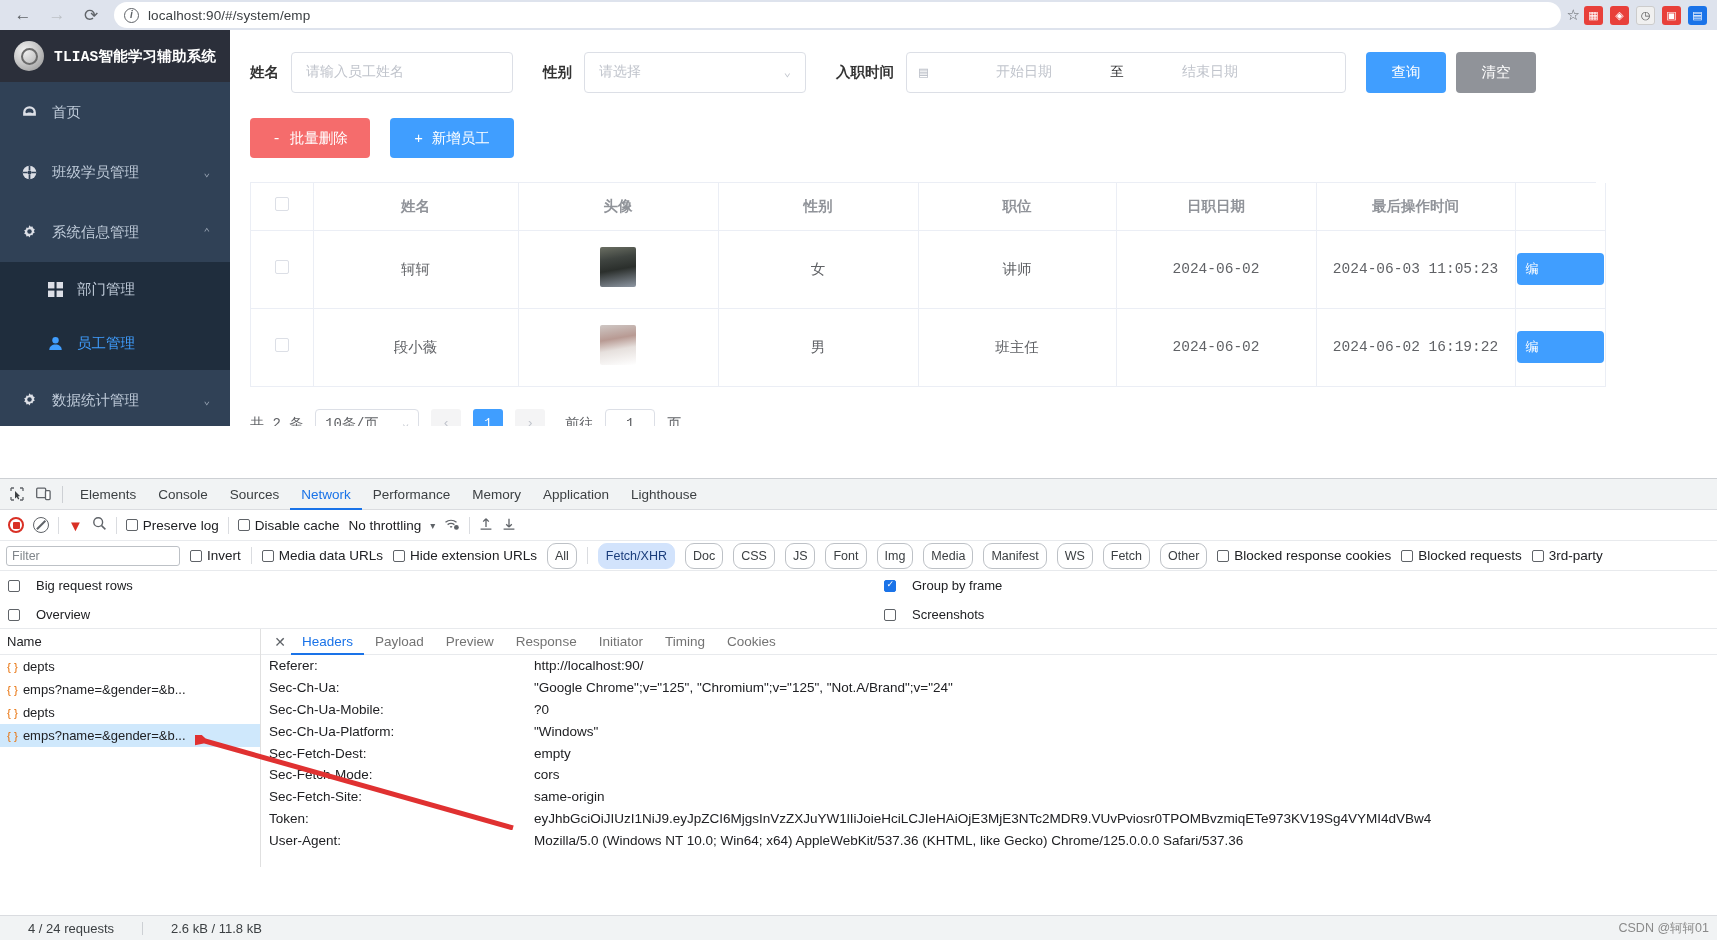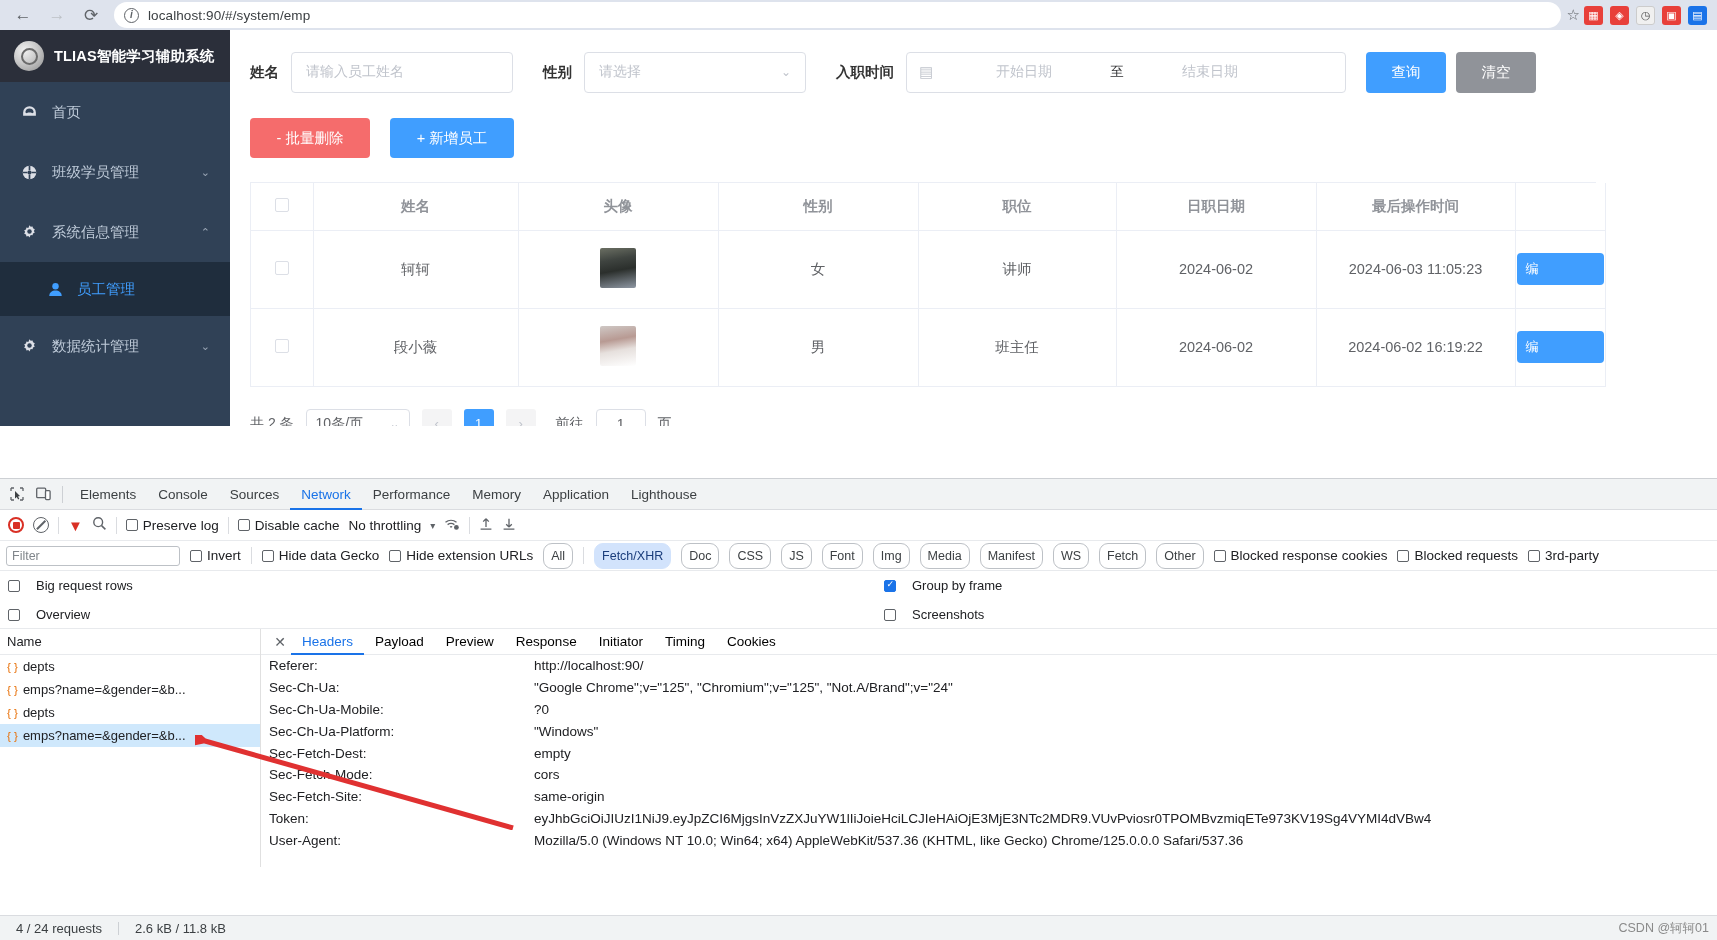--- a/index.html
+++ b/index.html
@@ -27,21 +27,21 @@
     font-size:10px;line-height:12px;text-align:center;color:#5f6368;flex:0 0 auto;font-style:italic;font-weight:bold;}
   .url-text{ color:#3c4043; letter-spacing:.1px;}
   .star-icon{ color:#5f6368; font-size:15px; margin-right:4px;}
   .ext-icons{ display:flex; align-items:center; gap:7px; padding-right:4px;}
   .ext{ width:19px;height:19px;border-radius:3px;display:flex;align-items:center;justify-content:center;
         font-size:11px;color:#fff;}
   .ext.e1{background:#e8403a} .ext.e2{background:#e8403a} .ext.e3{background:#f0f0f0;color:#555;border:1px solid #ccc}
   .ext.e4{background:#e8403a} .ext.e5{background:#1a73e8}
 
   
-  .app{ position:relative; height:396px; display:flex; background:#fff; }
+  .app{ position:relative; height:396px; display:flex; background:#fff;font-family:Liberation Mono, monospace; }
 
   .sidebar{ width:230px; background:#304156; color:#bfcbd9; flex:0 0 auto; }
   .brand{ height:52px; background:#2b2f3a; display:flex; align-items:center; gap:10px; padding-left:14px;}
   .brand-logo{ width:30px;height:30px;border-radius:50%;
     background:radial-gradient(circle at 35% 32%, #f2f2f2 0%, #c9c9c9 45%, #8e8e8e 100%);
     display:flex;align-items:center;justify-content:center;position:relative;flex:0 0 auto;}
   .brand-logo:after{content:"";position:absolute;width:13px;height:13px;border-radius:50%;
     border:2px solid #6b6b6b;}
   .brand-title{ color:#fff; font-weight:bold; font-size:14.5px; letter-spacing:.2px;}
   .menu-item{ height:60px; display:flex; align-items:center; padding:0 20px; font-size:14.5px; gap:14px; cursor:pointer;}
@@ -139,30 +139,30 @@
   .req-list{ width:261px; border-right:1px solid #e0e0e0; }
   .req-head{ height:26px; border-bottom:1px solid #e8eaed; display:flex; align-items:center;
              padding-left:7px; font-size:13px;}
   .req-row{ height:23px; display:flex; align-items:center; gap:5px; padding-left:7px; font-size:13px;
             white-space:nowrap; overflow:hidden;}
   .req-row.sel{ background:#cfe8fc; }
   .json-ico{ color:#e8710a; font-size:11.5px; }
 
   .det{ flex:1; }
   .det-tabs{ height:26px; display:flex; align-items:center; gap:0; border-bottom:1px solid #e8eaed; padding-left:8px;}
-  .det-tab{ padding:0 11px; height:26px; line-height:26px; font-size:13.5px; color:#000000;}
+  .det-tab{ padding:0 11px; height:26px; line-height:26px; font-size:13.5px; color:#737373;}
   .det-tab.active{ color:#1a73e8; box-shadow: inset 0 -2px 0 #1a73e8;}
   .close-x{ width:22px; text-align:center; color:#5f6368; font-size:14px;}
   .hdr-row{ height:21.8px; display:flex; align-items:center; font-size:13.5px; padding-left:8px;}
   .hdr-name{ width:265px; color:#202124;}
   .hdr-val{ color:#202124; white-space:nowrap; overflow:hidden;}
 
   .dt-status{ position:absolute; bottom:0; left:0; width:1717px; height:25px; background:#f1f3f4;
               border-top:1px solid #dadce0; display:flex; align-items:center; gap:0; font-size:13px; color:#3c4043;}
-  .st-cell{ padding:0 16px; }
+  .st-cell{ padding:0 28px; }
   .st-sep{ width:1px;height:13px;background:#cdd0d4;}
 
   
   .arrow-anno{ position:absolute; left:195px; top:735px; width:320px; height:95px; pointer-events:none; }
 
   .watermark{ position:absolute; right:8px; bottom:3px; font-size:12.5px; color:#8a8a8a;}
 </style>
 </head>
 <body>
 
@@ -220,20 +220,31 @@
         <svg width="17" height="17" viewBox="0 0 16 16">
             <path fill="#dcdfe6" d="M8 1.2l1.1 1.5 1.8-.4.4 1.8 1.7.8-.9 1.6.9 1.6-1.7.8-.4 1.8-1.8-.4L8 12.8 6.9 11.3l-1.8.4-.4-1.8-1.7-.8.9-1.6-.9-1.6 1.7-.8.4-1.8 1.8.4z"></path>
             <circle cx="8" cy="7" r="2.1" fill="#304156"></circle>
           </svg>
       </span>
       <span>系统信息管理</span>
       <span class="arrow">⌃</span>
     </div>
 
     <div class="submenu">
+      <div class="sub-item">
+        <span class="mi-icon">
+          <svg width="15" height="15" viewBox="0 0 14 14">
+              <rect x="0" y="0" width="6" height="6" fill="#dcdfe6"></rect>
+              <rect x="8" y="0" width="6" height="6" fill="#dcdfe6"></rect>
+              <rect x="0" y="8" width="6" height="6" fill="#dcdfe6"></rect>
+              <rect x="8" y="8" width="6" height="6" fill="#dcdfe6"></rect>
+            </svg>
+        </span>
+        <span>部门管理</span>
+      </div>
       <div class="sub-item active">
         <span class="mi-icon">
           <svg width="15" height="15" viewBox="0 0 14 14">
               <circle cx="7" cy="4" r="3" fill="#409eff"></circle>
               <path d="M1.2 13c0-3.2 2.6-5 5.8-5s5.8 1.8 5.8 5z" fill="#409eff"></path>
             </svg>
         </span>
         <span>员工管理</span>
       </div>
     </div>
@@ -426,21 +437,21 @@
 
   <div class="dt-filterbar">
     <span class="filter-input">Filter</span>
     <span class="chk">
       <span class="box"></span>
       <span>Invert</span>
     </span>
     <span class="vdiv"></span>
     <span class="chk">
       <span class="box"></span>
-      <span>Hide data Gecko</span>
+      <span>Media data URLs</span>
     </span>
     <span class="chk">
       <span class="box"></span>
       <span>Hide extension URLs</span>
     </span>
     <span class="pill">All</span>
     <span class="vdiv"></span>
     <span class="pill active">Fetch/XHR</span>
     <span class="pill">Doc</span>
     <span class="pill">CSS</span>

